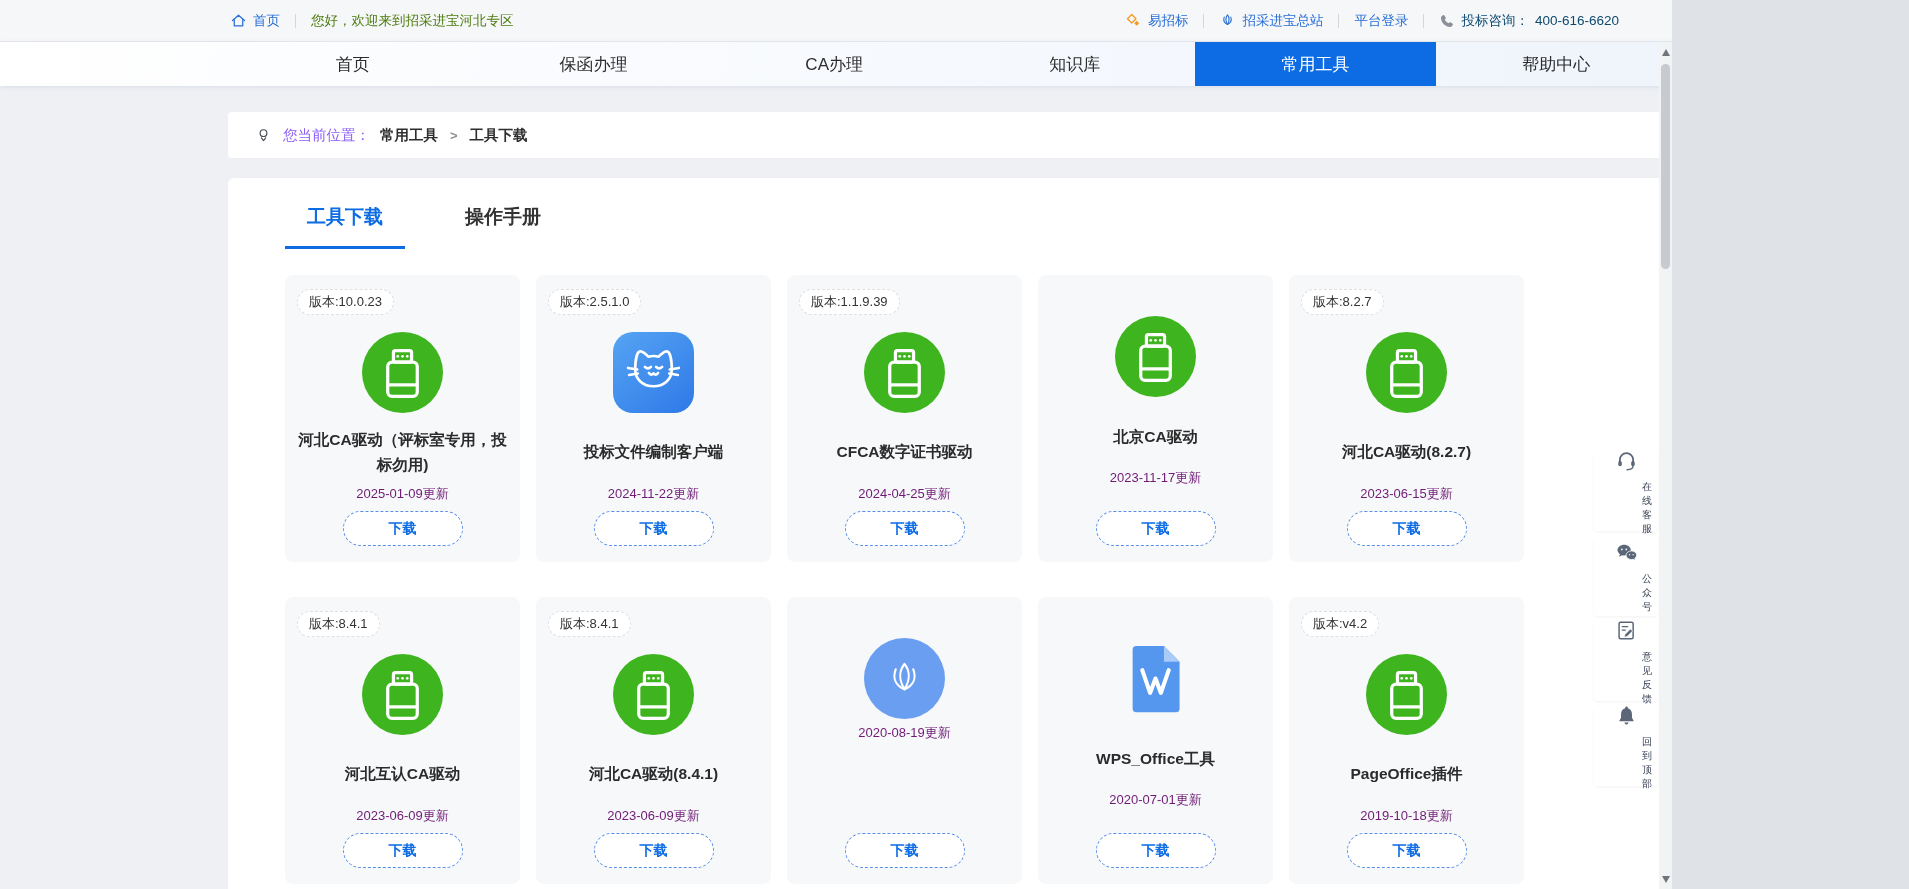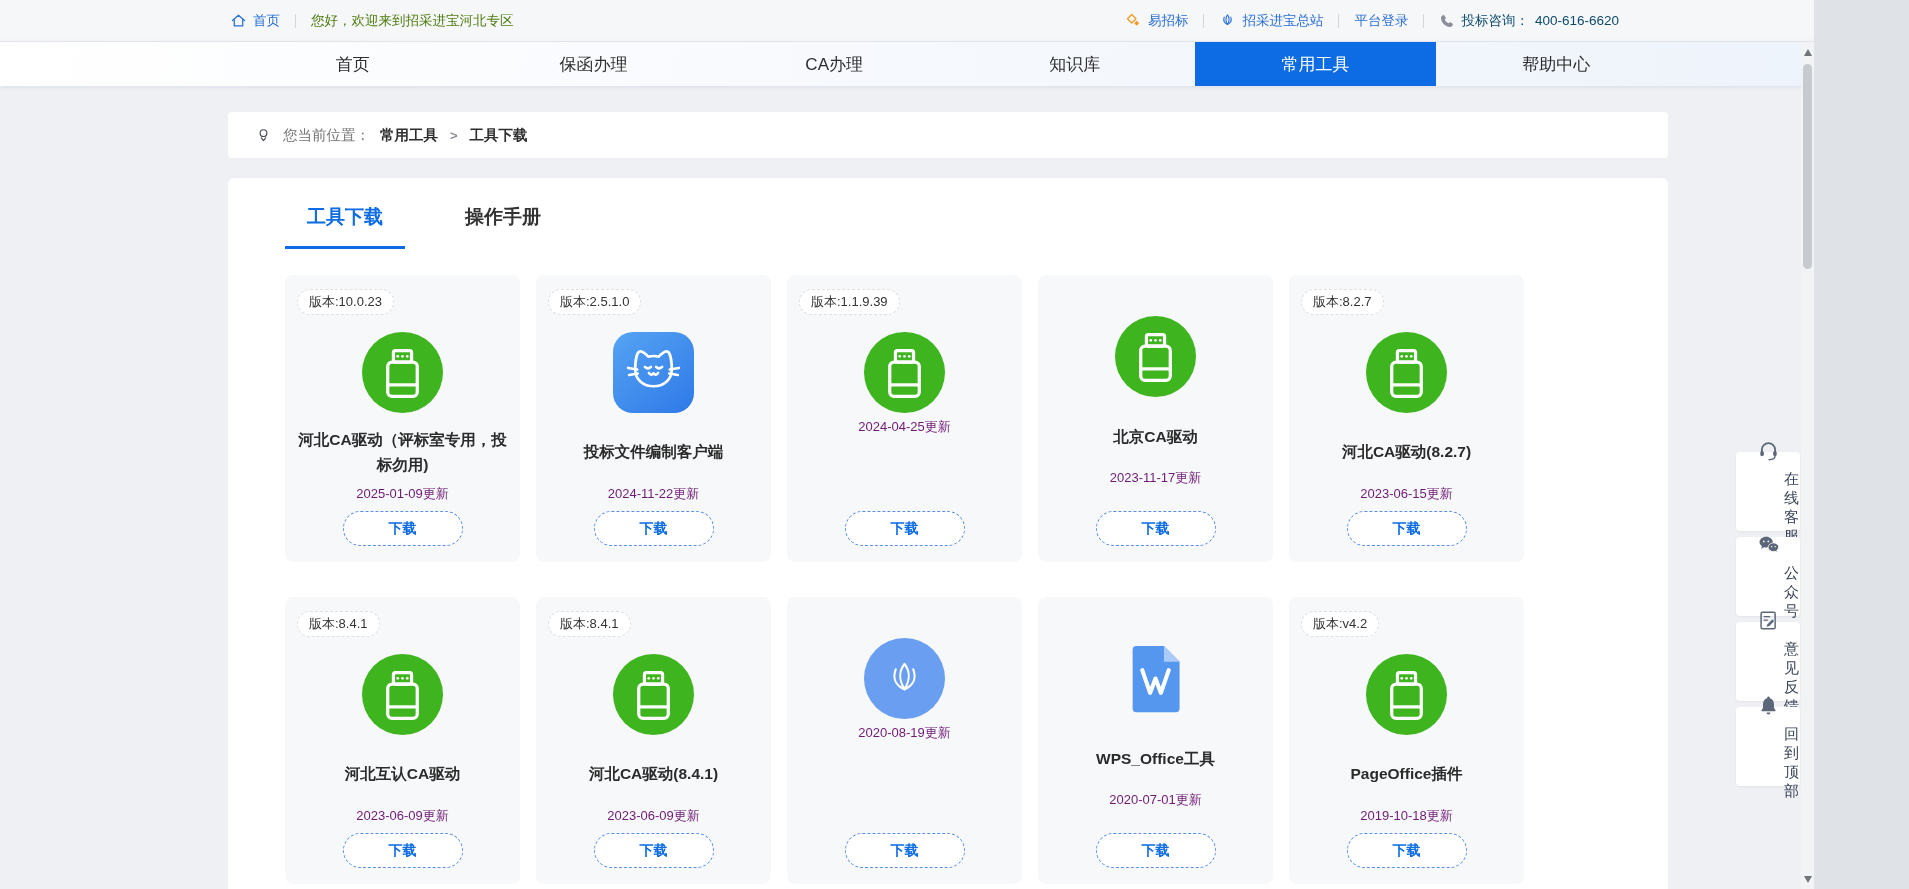--- a/index.html
+++ b/index.html
@@ -1,16 +1,16 @@
 <!DOCTYPE html>
 <html><head>
 <meta charset="utf-8">
 <style>
   html,body{margin:0;padding:0;background:#dfe2e6;}
-  .page{position:relative;width:1814px;height:889px;overflow:hidden;background:#eef0f4;
+  .page{position:relative;width:1672px;height:889px;overflow:hidden;background:#eef0f4;
         font-family:"Liberation Sans","DejaVu Sans",sans-serif;color:#333;}
   
   .topbar{position:absolute;top:0;left:0;width:1909px;height:42px;background:#f6f7f9;
           border-bottom:1px solid #e7e9ed;display:flex;align-items:center;justify-content:space-between;
           box-sizing:border-box;padding:0 290px 0 230px;font-size:13.5px;}
   .tb-group{display:flex;align-items:center;gap:15px;}
   .tb-link{display:flex;align-items:center;gap:6px;color:#2a6fd6;cursor:pointer;white-space:nowrap;}
   .tb-link svg{width:17px;height:17px;}
   .tb-text{color:#4d7c0f;white-space:nowrap;}
   .tb-div{width:1px;height:14px;background:#d3d6db;}
@@ -20,21 +20,21 @@
   .mainnav{position:absolute;top:42px;left:0;width:1909px;height:44px;
            background:linear-gradient(100deg,#ffffff 0%,#f5f8fd 55%,#edf3fb 100%);
            box-shadow:0 1px 5px rgba(40,70,130,.10);display:flex;justify-content:center;z-index:2;}
   .nav-inner{display:flex;width:1444px;height:44px;}
   .nav-item{flex:1;display:flex;align-items:center;justify-content:center;font-size:17px;color:#2d2d2d;cursor:pointer;}
   .nav-item.active{background:var(--accent);color:#fff;}
   
   .breadcrumb{position:absolute;left:228px;top:112px;width:1440px;height:46px;background:#fff;border-radius:4px;
               display:flex;align-items:center;gap:10px;box-sizing:border-box;padding:0 26px;font-size:14.5px;}
   .breadcrumb svg{width:19px;height:19px;}
-  .bc-label{color:#737373;}
+  .bc-label{color:#8b5cf6;}
   .bc-crumb{font-weight:bold;color:#2e2e2e;cursor:pointer;}
   .bc-sep{color:#8a8f96;font-weight:bold;font-size:13px;margin:0 2px;}
   
   .panel{position:absolute;left:228px;top:178px;width:1440px;height:760px;background:#fff;
          border-radius:6px 6px 0 0;box-sizing:border-box;padding:26px 48px 0 57px;}
   .tabs{display:flex;gap:38px;}
   .tab{position:relative;font-size:19px;font-weight:bold;color:#333;padding:0 22px 19px;cursor:pointer;}
   .tab.active{color:var(--accent);}
   .tab.active::after{content:"";position:absolute;left:0;right:0;bottom:0;height:3px;background:var(--accent);}
   
@@ -53,21 +53,21 @@
   .card-title{margin-top:13px;height:54px;display:flex;align-items:center;text-align:center;
               font-size:15.5px;font-weight:bold;color:#2b2b2b;line-height:1.6;}
   .card-date{margin-top:5px;font-size:13px;color:#701a75;}
   .card-btn{margin-top:auto;width:120px;height:35px;background:#fff;border:1px dashed #5a8fe8;border-radius:18px;
             color:var(--accent);font-size:14px;display:flex;align-items:center;justify-content:center;cursor:pointer;font-weight:bold;}
   
   .float-menu{position:absolute;right:14px;top:452px;width:64px;display:flex;flex-direction:column;gap:6px;z-index:3;}
   .fm-item{background:#fff;border-radius:4px;height:79px;display:flex;flex-direction:column;align-items:center;
            justify-content:center;gap:7px;cursor:pointer;box-shadow:0 1px 3px rgba(0,0,0,.05);}
   .fm-item svg{width:25px;height:25px;}
-  .fm-label{font-size:15px;color:#3a4356;margin-left:48px;}
+  .fm-label{font-size:10px;color:#3a4356;margin-left:48px;}
   
   .scrollbar{position:absolute;right:0;top:42px;width:13px;height:847px;background:#f2f3f4;z-index:4;}
   .sb-arrow{position:absolute;left:0;width:13px;height:14px;display:flex;align-items:center;justify-content:center;cursor:pointer;}
   .sb-arrow.up{top:3px;}
   .sb-arrow.down{bottom:3px;}
   .tri-up{width:0;height:0;border-left:4.5px solid transparent;border-right:4.5px solid transparent;border-bottom:7px solid #70757c;}
   .tri-down{width:0;height:0;border-left:4.5px solid transparent;border-right:4.5px solid transparent;border-top:7px solid #70757c;}
   .sb-thumb{position:absolute;left:2px;top:22px;width:9px;height:205px;background:#c7cace;border-radius:5px;cursor:pointer;}
 </style>
 </head>
@@ -198,20 +198,21 @@
               <g fill="none" stroke="#fff" stroke-width="3.4" stroke-linejoin="round">
                 <rect x="22.5" y="9" width="19" height="12" rx="2"></rect>
                 <rect x="16.5" y="21" width="31" height="36" rx="4.5"></rect>
                 <line x1="17" y1="45" x2="47" y2="45"></line>
               </g>
               <circle cx="27" cy="15" r="1.4" fill="#fff"></circle>
               <circle cx="32" cy="15" r="1.4" fill="#fff"></circle>
               <circle cx="37" cy="15" r="1.4" fill="#fff"></circle>
             </svg>
           </div>
+          <div class="card-title">CFCA数字证书驱动</div>
           <div class="card-date">2024-04-25更新</div>
           <button class="card-btn">下载</button>
         </div>
         <div class="card">
           <div class="badge hidden"></div>
           <div class="card-icon green-circle">
             <svg viewBox="0 0 64 64">
               <g fill="none" stroke="#fff" stroke-width="3.4" stroke-linejoin="round">
                 <rect x="22.5" y="9" width="19" height="12" rx="2"></rect>
                 <rect x="16.5" y="21" width="31" height="36" rx="4.5"></rect>

